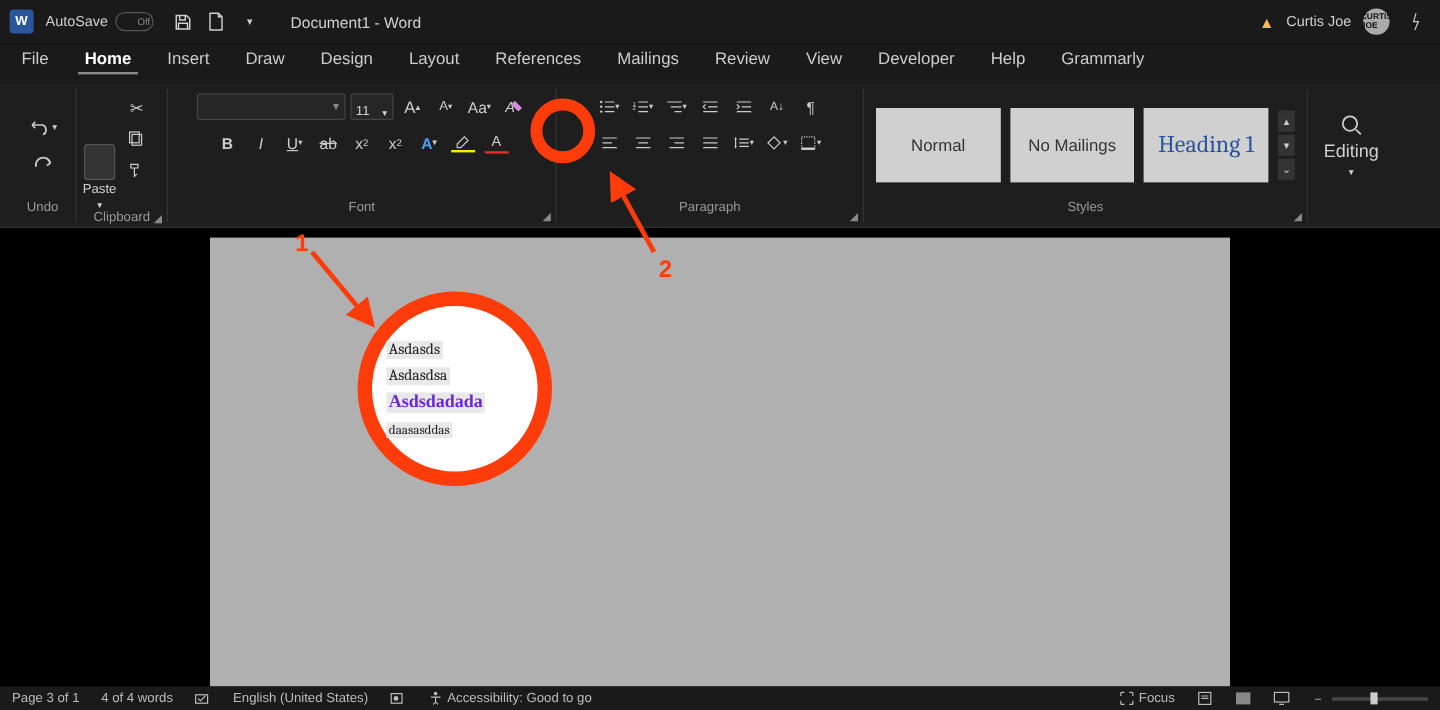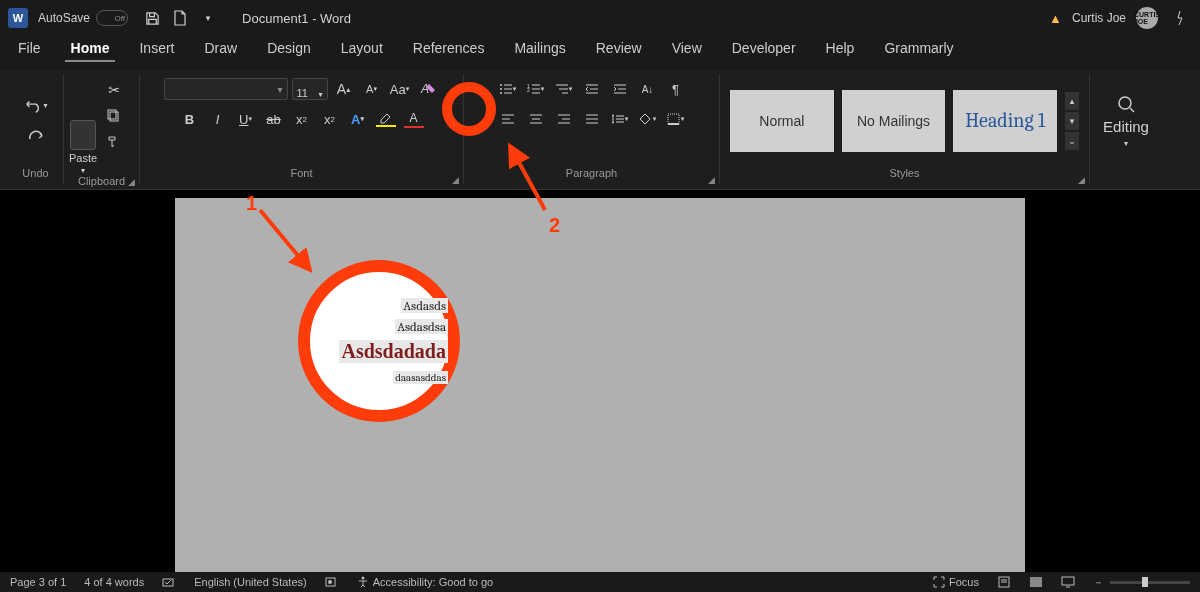--- a/index.html
+++ b/index.html
@@ -63,23 +63,23 @@
   .editing-group { width: 72px; border-right: none;}
   .editing-body { flex-direction: column; align-items: center; justify-content: center; gap: 4px; }
   
   
   .doc-area { position: absolute; top: 190px; left: 0; right: 0; bottom: 20px; background: #000; display: flex; justify-content: center; overflow: hidden; }
   .page { width: 850px; height: 400px; background: #b0b0b0; position: relative; margin-top: 8px;}
   
   
   .anno-circle { position: absolute; border-radius: 50%; border: 10px solid #ff3c0a; }
   .anno-small { width: 54px; height: 54px; top: 82px; left: 442px; }
-  .anno-big { width: 162px; height: 162px; border-width: 12px; top: 260px; left: 298px; background: #fff; display:flex; flex-direction:column; justify-content:center; padding-left:12px; gap:6px;text-align:right;}
+  .anno-big { width: 162px; height: 162px; border-width: 12px; top: 243px; left: 298px; background: #fff; display:flex; flex-direction:column; justify-content:center; padding-left:12px; gap:6px;}
   .doc-line { font-size: 13px; color: #222; font-family: Cambria, serif; background: #e8e8e8; display:inline-block; padding:0 2px;}
-  .doc-line.bold { font-weight: bold; font-size: 20px; color:#7f1d1d; font-family: "Times New Roman", serif;}
+  .doc-line.bold { font-weight: bold; font-size: 15px; color:#6d28d9; font-family: "Times New Roman", serif;}
   .doc-line.small { font-size: 11px;}
   
   
   .arrow { position: absolute; }
   .anno-num { position: absolute; color: #ff3c0a; font-size: 20px; font-weight: bold; }
   
   
   .statusbar { position: absolute; bottom: 0; left: 0; right: 0; height: 20px; background: #1a1a1a; display: flex; align-items: center; padding: 0 10px; font-size: 11px; color: #bbb; gap: 18px; }
   .sb-item { display: flex; align-items: center; gap: 4px; cursor: pointer; }
   .sb-spacer { flex: 1; }

